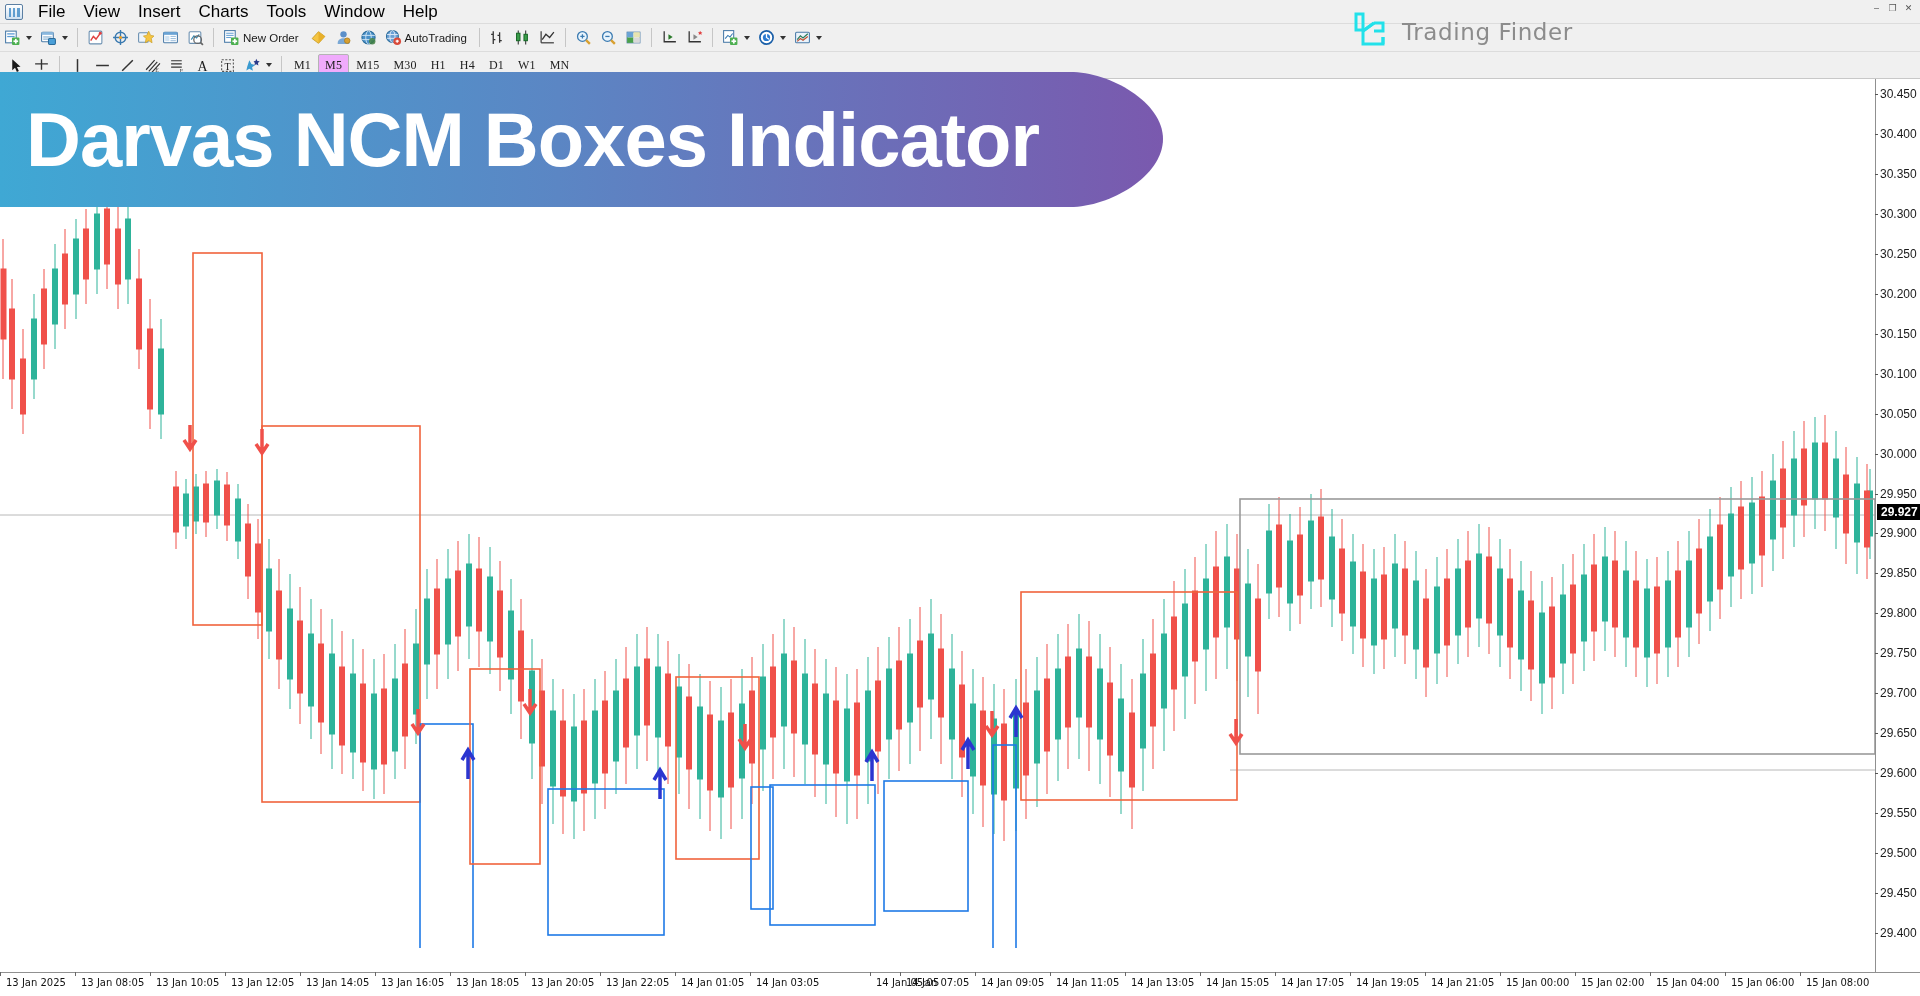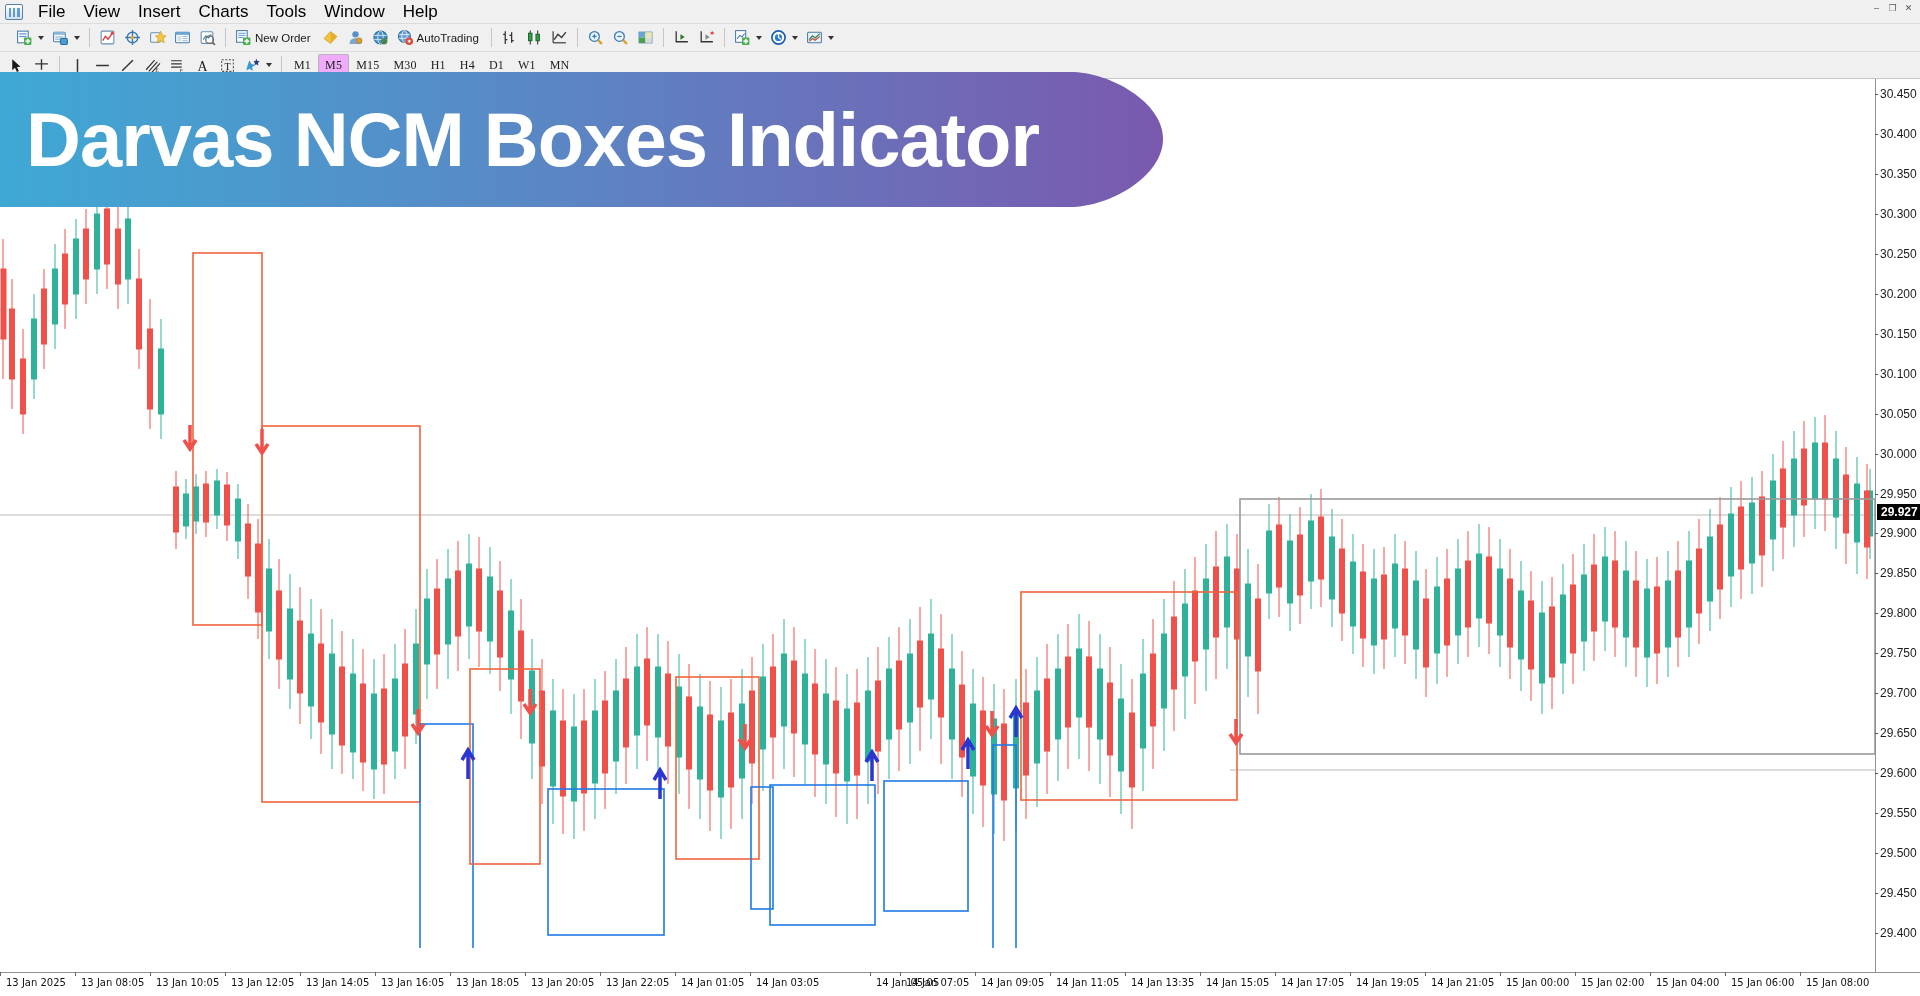--- a/index.html
+++ b/index.html
@@ -52,21 +52,21 @@
     display: flex; align-items: center; justify-content: center;
     font-size: 9px; color: #555; line-height: 1;
   }
 
   
   .toolbar1 {
     position: absolute; left: 0; top: 24px;
     width: 1920px; height: 28px;
     background: #f0f0f0;
     border-bottom: 1px solid #dcdcdc;
-    display: flex; align-items: center; padding-left: 12px;
+    display: flex; align-items: center; padding-left: 0;
   }
   .toolbar2 {
     position: absolute; left: 0; top: 52px;
     width: 1920px; height: 27px;
     background: #f0f0f0;
     border-bottom: 1px solid #c8c8c8;
     display: flex; align-items: center; padding-left: 4px;
   }
   .tb-sep {
     width: 1px; height: 19px; background: #c6c6c6;
@@ -488,20 +488,30 @@
     <div class="tf-btn active">M5</div>
     <div class="tf-btn">M15</div>
     <div class="tf-btn">M30</div>
     <div class="tf-btn">H1</div>
     <div class="tf-btn">H4</div>
     <div class="tf-btn">D1</div>
     <div class="tf-btn">W1</div>
     <div class="tf-btn">MN</div>
   </div>
 
+  <div class="brand">
+    <svg width="42" height="44" viewBox="0 0 42 44">
+      <path d="M6 4 H13 V20 H6 Z" fill="none" stroke="#22e1ea" stroke-width="3"></path>
+      <path d="M24 13 H33 V21 H24" fill="none" stroke="#22e1ea" stroke-width="3"></path>
+      <path d="M24 13 L13 21 V34 H33 V27" fill="none" stroke="#22e1ea" stroke-width="3"></path>
+      <path d="M13 21 L24 13" stroke="#22e1ea" stroke-width="3"></path>
+      <path d="M33 27 V34" stroke="#22e1ea" stroke-width="3"></path>
+    </svg>
+    <span class="brand-text">Trading Finder</span>
+  </div>
 
   <div class="chart-area">
 
     <div class="sym-label">
       <span class="sym-tri"></span>
       <span>XAGUSD,M5  29.933 29.933 29.926 29.927</span>
     </div>
 
     <svg class="chart-svg" width="1875" height="869" viewBox="0 0 1875 869">
 
@@ -1007,21 +1017,21 @@
       <div class="time-tick" style="left: 381px;">13 Jan 16:05</div>
       <div class="time-tick" style="left: 456px;">13 Jan 18:05</div>
       <div class="time-tick" style="left: 531px;">13 Jan 20:05</div>
       <div class="time-tick" style="left: 606px;">13 Jan 22:05</div>
       <div class="time-tick" style="left: 681px;">14 Jan 01:05</div>
       <div class="time-tick" style="left: 756px;">14 Jan 03:05</div>
       <div class="time-tick" style="left: 831px; margin-left: 45px;">14 Jan 05:05</div>
       <div class="time-tick" style="left: 906px;">14 Jan 07:05</div>
       <div class="time-tick" style="left: 981px;">14 Jan 09:05</div>
       <div class="time-tick" style="left: 1056px;">14 Jan 11:05</div>
-      <div class="time-tick" style="left: 1131px;">14 Jan 13:35</div>
+      <div class="time-tick" style="left: 1131px;">14 Jan 13:05</div>
       <div class="time-tick" style="left: 1206px;">14 Jan 15:05</div>
       <div class="time-tick" style="left: 1281px;">14 Jan 17:05</div>
       <div class="time-tick" style="left: 1356px;">14 Jan 19:05</div>
       <div class="time-tick" style="left: 1431px;">14 Jan 21:05</div>
       <div class="time-tick" style="left: 1506px;">15 Jan 00:00</div>
       <div class="time-tick" style="left: 1581px;">15 Jan 02:00</div>
       <div class="time-tick" style="left: 1656px;">15 Jan 04:00</div>
       <div class="time-tick" style="left: 1731px;">15 Jan 06:00</div>
       <div class="time-tick" style="left: 1806px;">15 Jan 08:00</div>
     </div>

